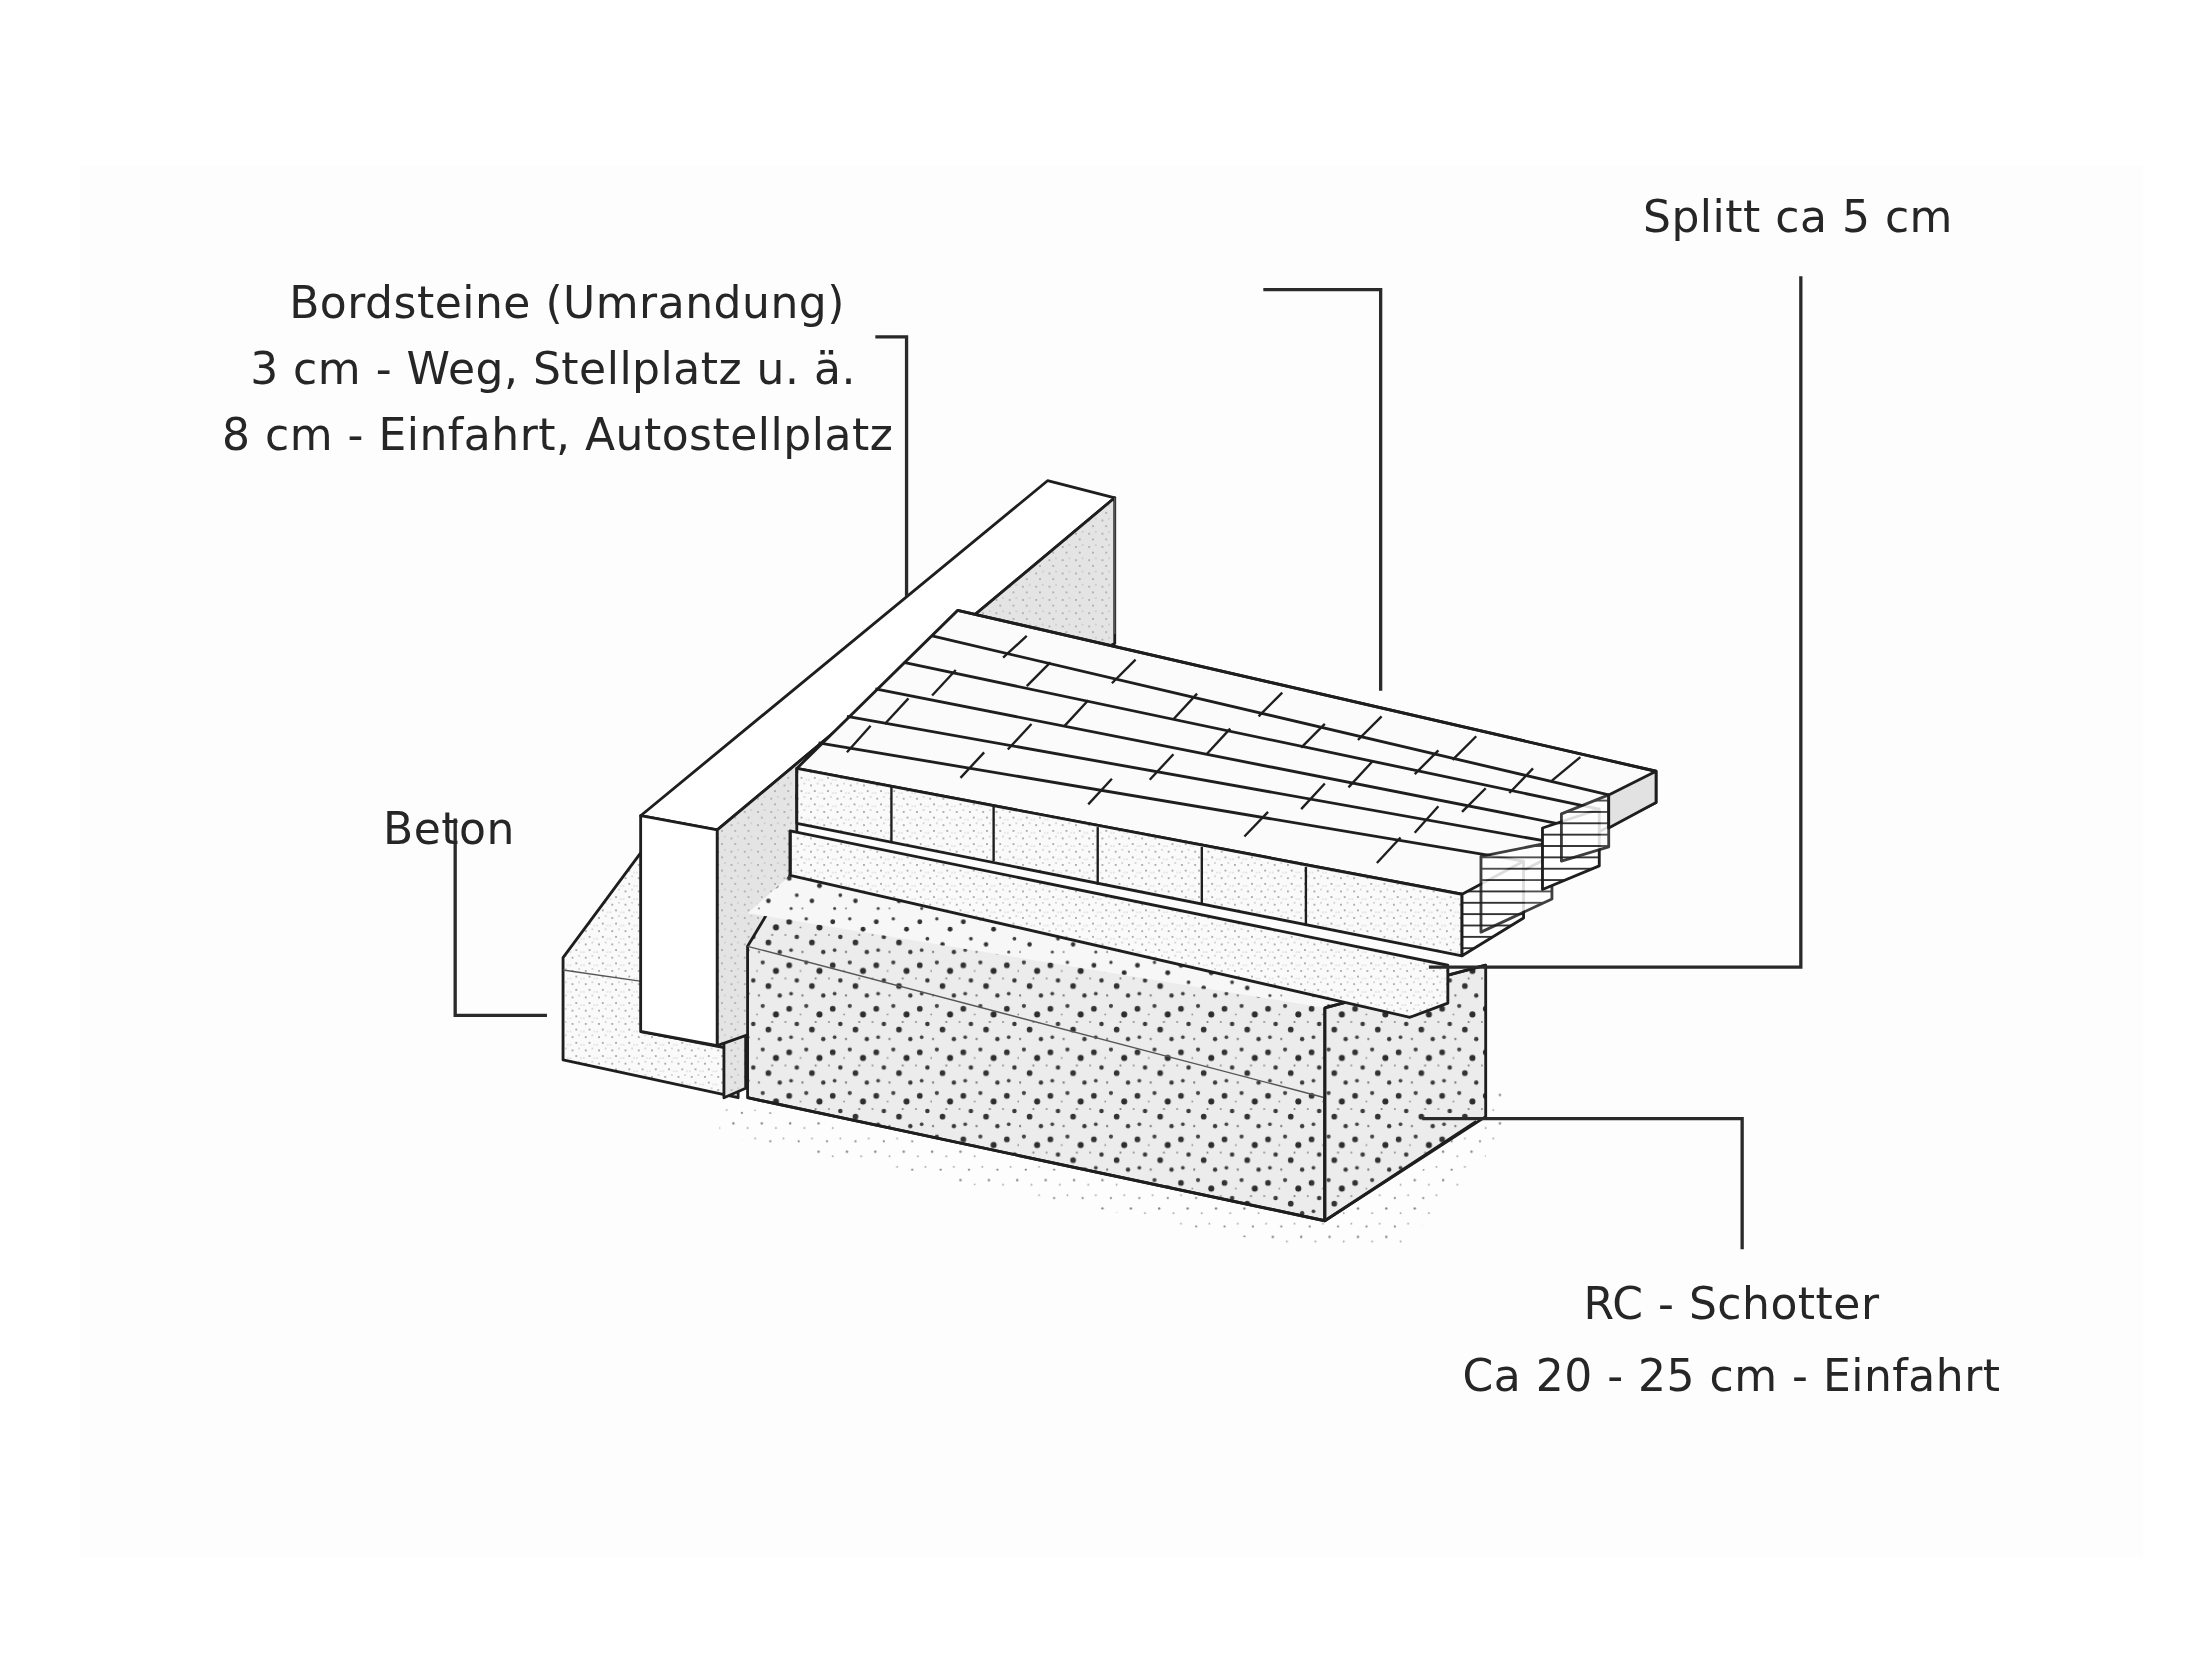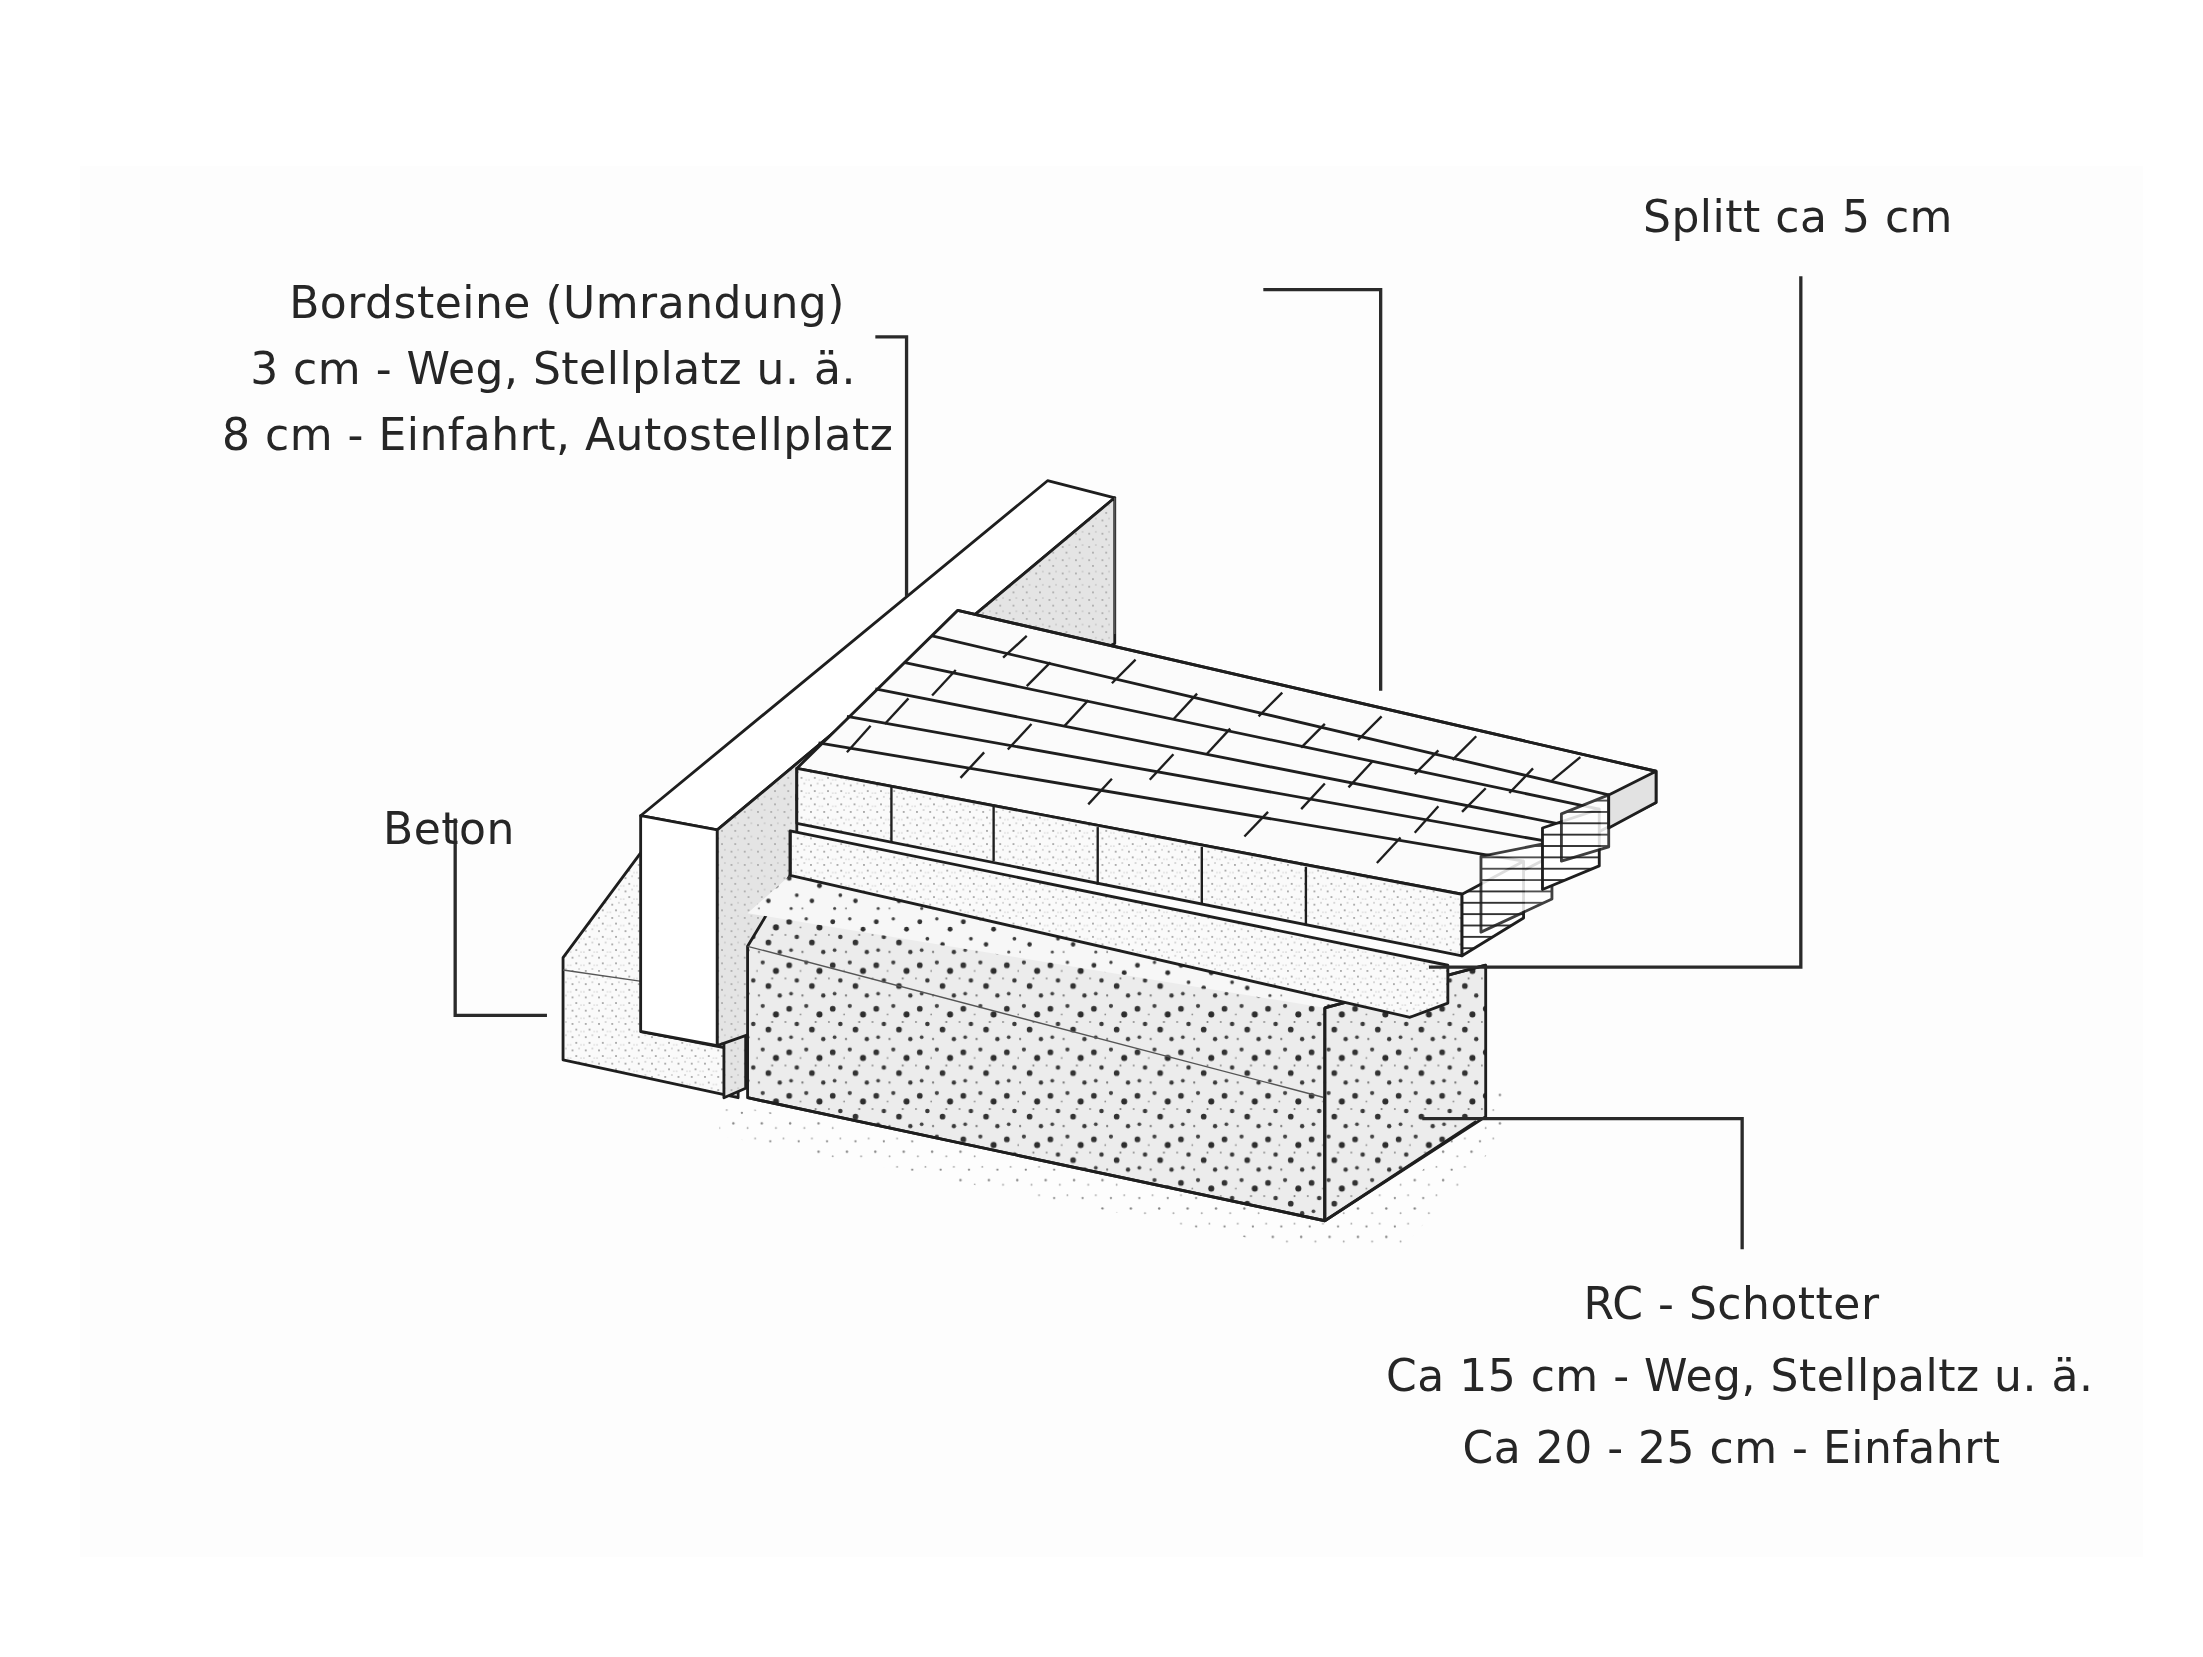--- a/index.html
+++ b/index.html
@@ -193,17 +193,16 @@
   <div class="label" id="lbl-splitt">
     <div>Splitt ca 5 cm</div>
   </div>
 
   <div class="label" id="lbl-beton">
     <div>Beton</div>
   </div>
 
   <div class="label" id="lbl-schotter">
     <div>RC - Schotter</div>
-    <div>Ca 15 cm - Weg, Stellpaltz u. ä.</div>
     <div>Ca 20 - 25 cm - Einfahrt</div>
   </div>
 </div>
 
 
 </body></html>

